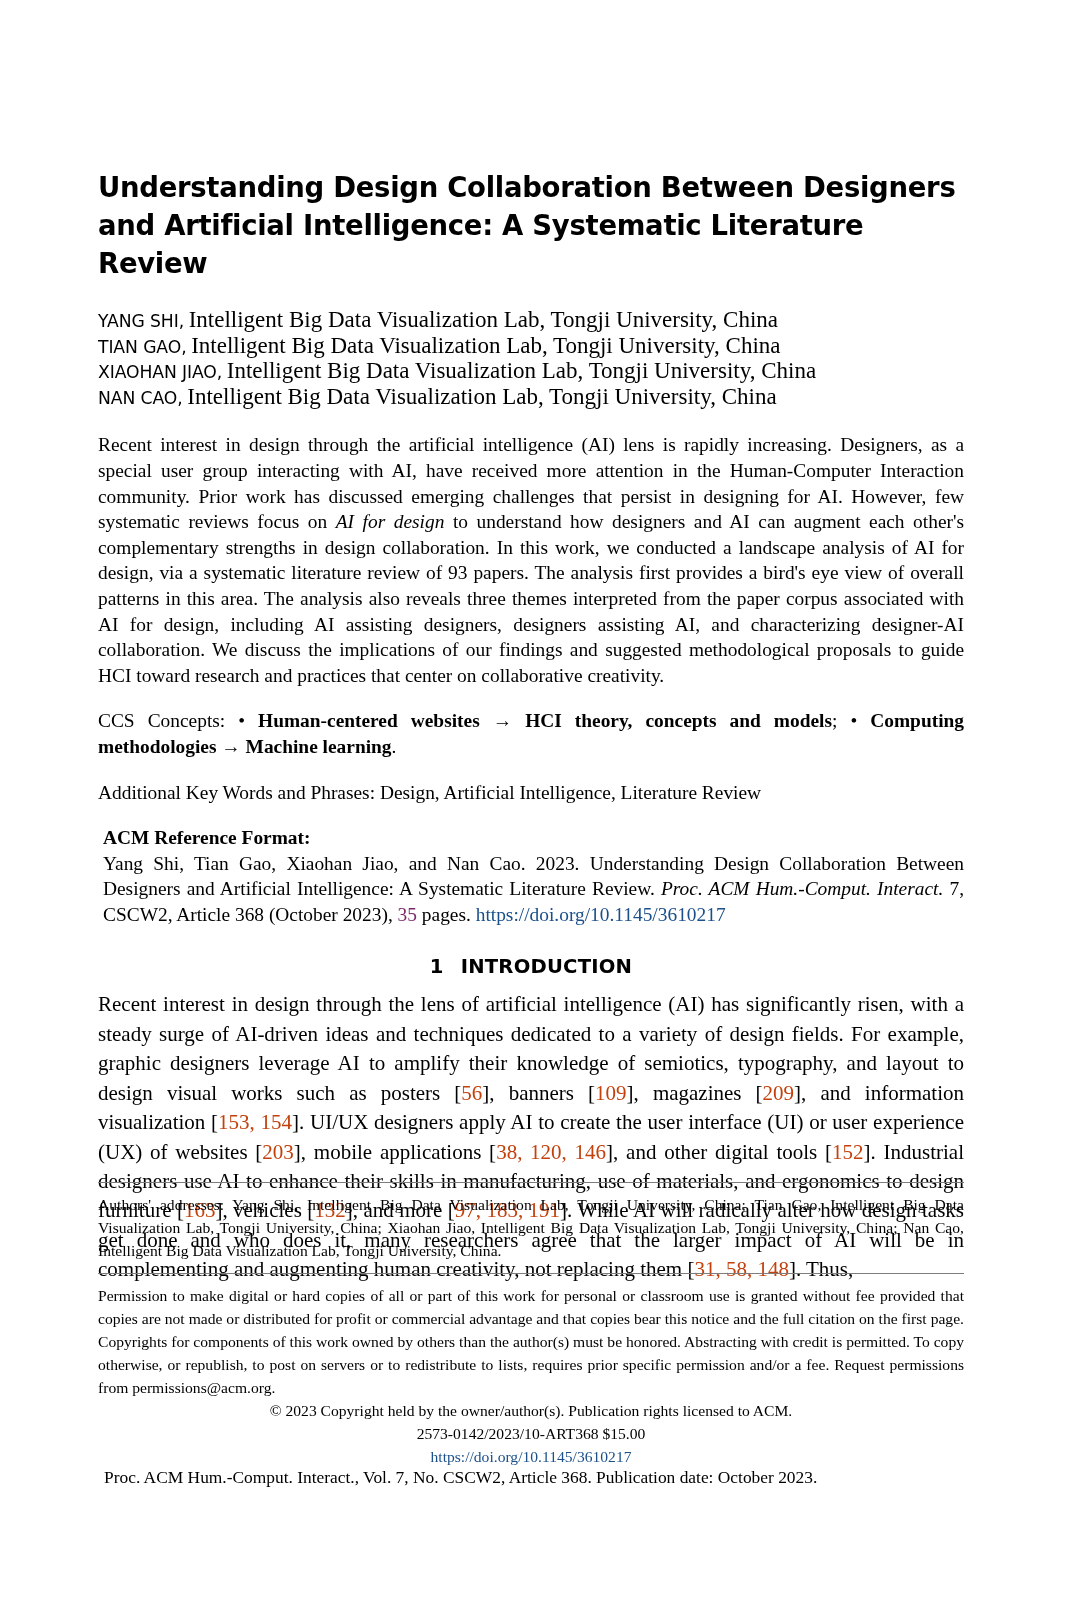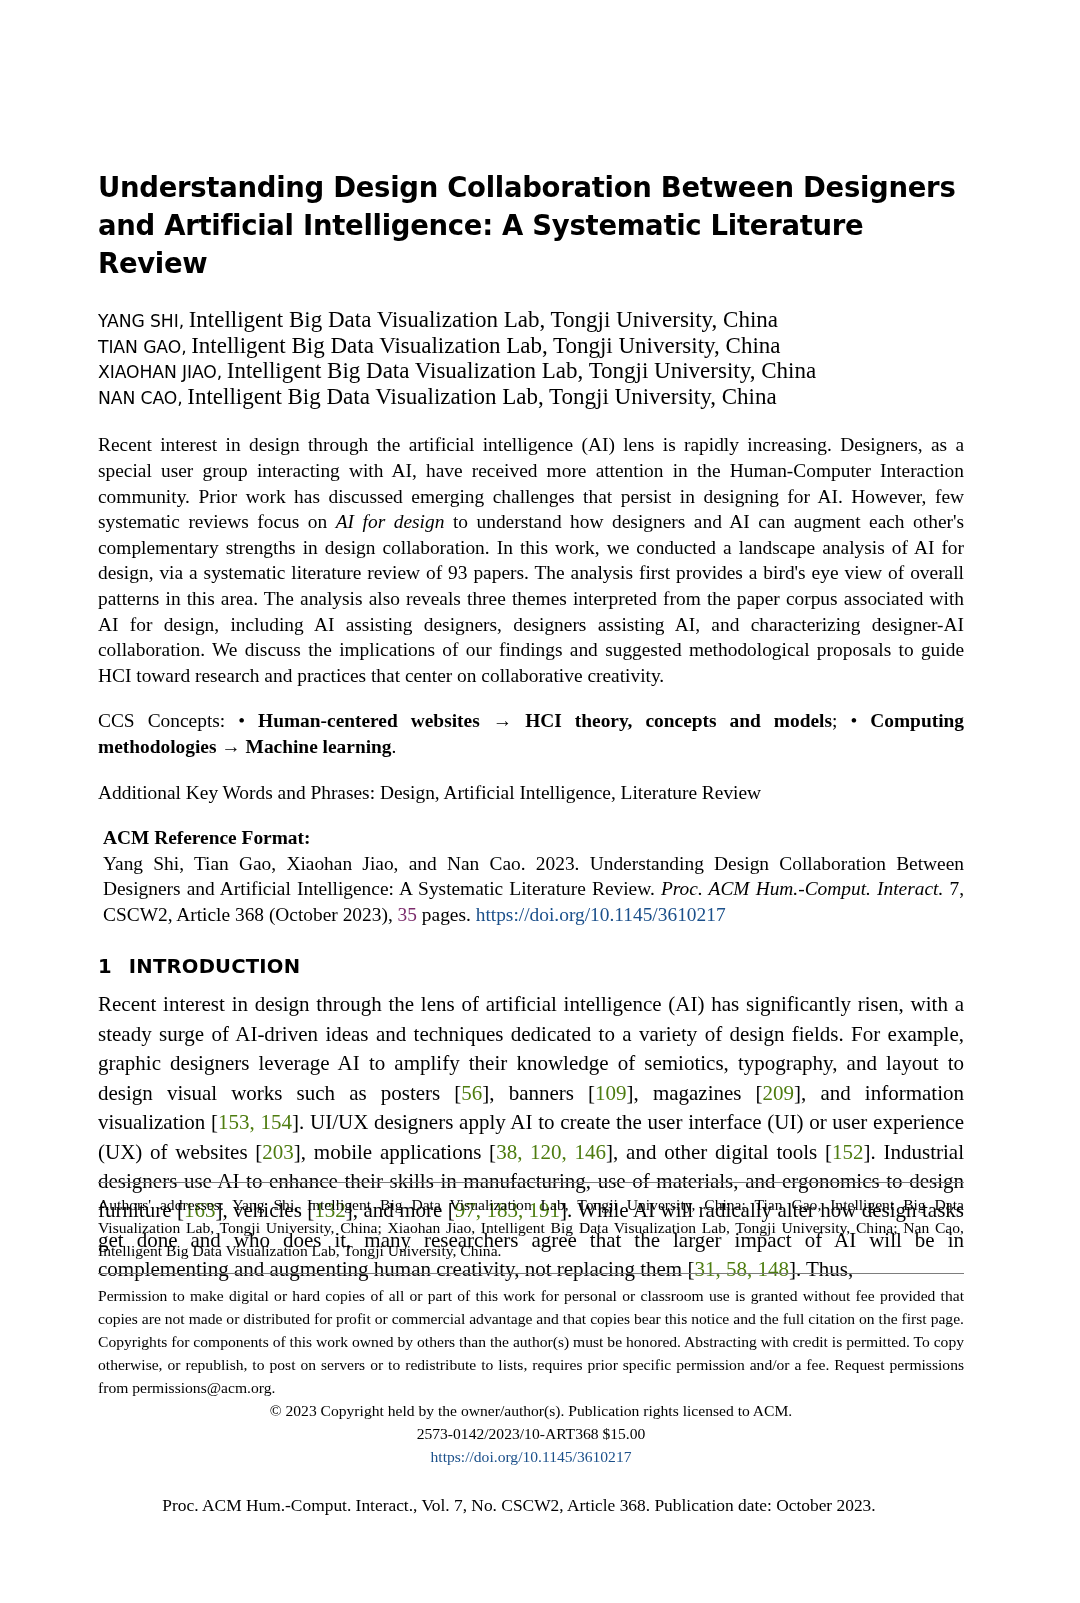--- a/index.html
+++ b/index.html
@@ -102,31 +102,32 @@
     text-decoration: none;
   }
 
   
   .sec-head {
     font-family: "DejaVu Sans", "Liberation Sans", sans-serif;
     font-weight: bold;
     font-size: 19.6px;
     letter-spacing: 0.2px;
     margin: 4px 0 12px 0;
+    text-align: center;
   }
   .sec-head .num { margin-right: 17px; }
 
   .body-par {
     font-size: 21px;
     line-height: 29.4px;
     text-align: justify;
     margin: 0;
     hyphens: none;
   }
-  .cite { color: #4d7c0f; }
+  .cite { color: #c2410c; }
 
   
   .fn-rule {
     border: 0;
     border-top: 1.1px solid #7d7d7d;
     margin: 14px 0 10px 0;
     width: 866px;
   }
   .fn-rule.second { margin: 11px 0 10px 0; }
   .fn-text {
@@ -141,27 +142,25 @@
   .footnote-wrap {
     position: absolute;
     left: 98px;
     top: 1168px;
     width: 866px;
   }
 
   
   .page-footer {
     position: absolute;
-    left: 86px;
+    left: 104px;
     top: 1465px;
     width: 866px;
-    text-align: center;
     font-size: 17.4px;
     line-height: 24px;
-    margin-top: 28px;
   }
 </style>
 </head>
 <body>
 
 <div class="page">
   <div class="content">
 
     <h1 class="title">Understanding Design Collaboration Between Designers and Artificial Intelligence: A Systematic Literature Review</h1>
 

